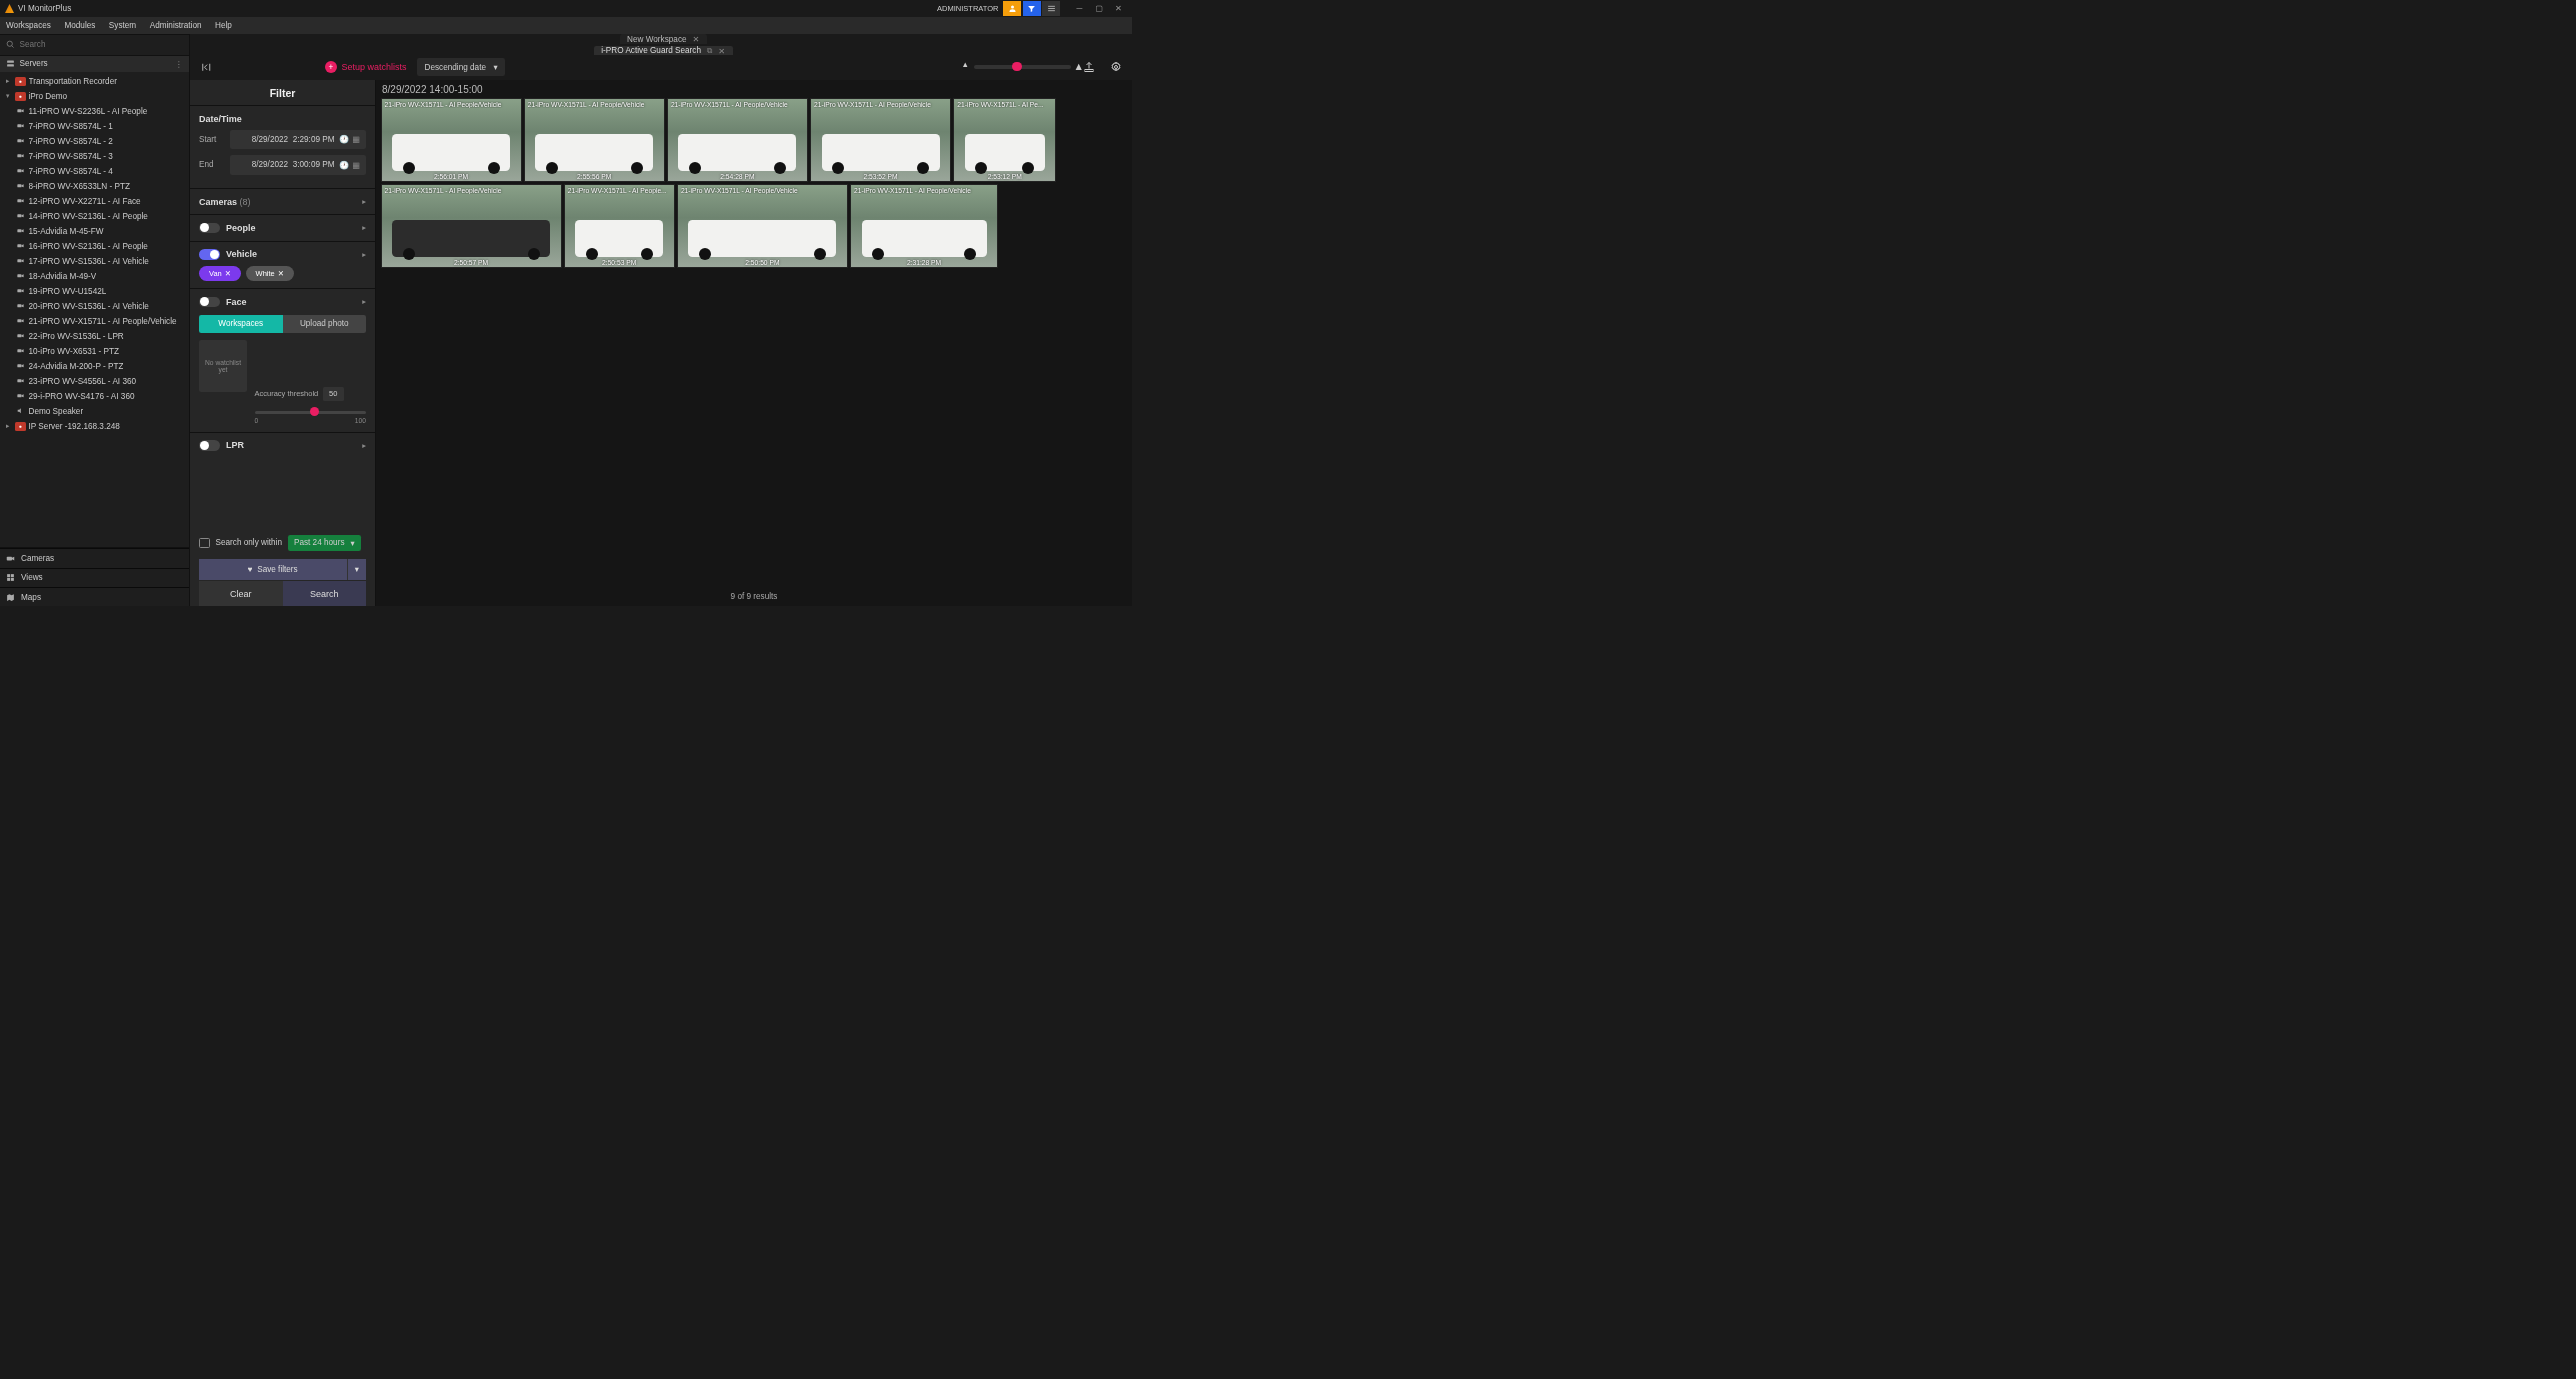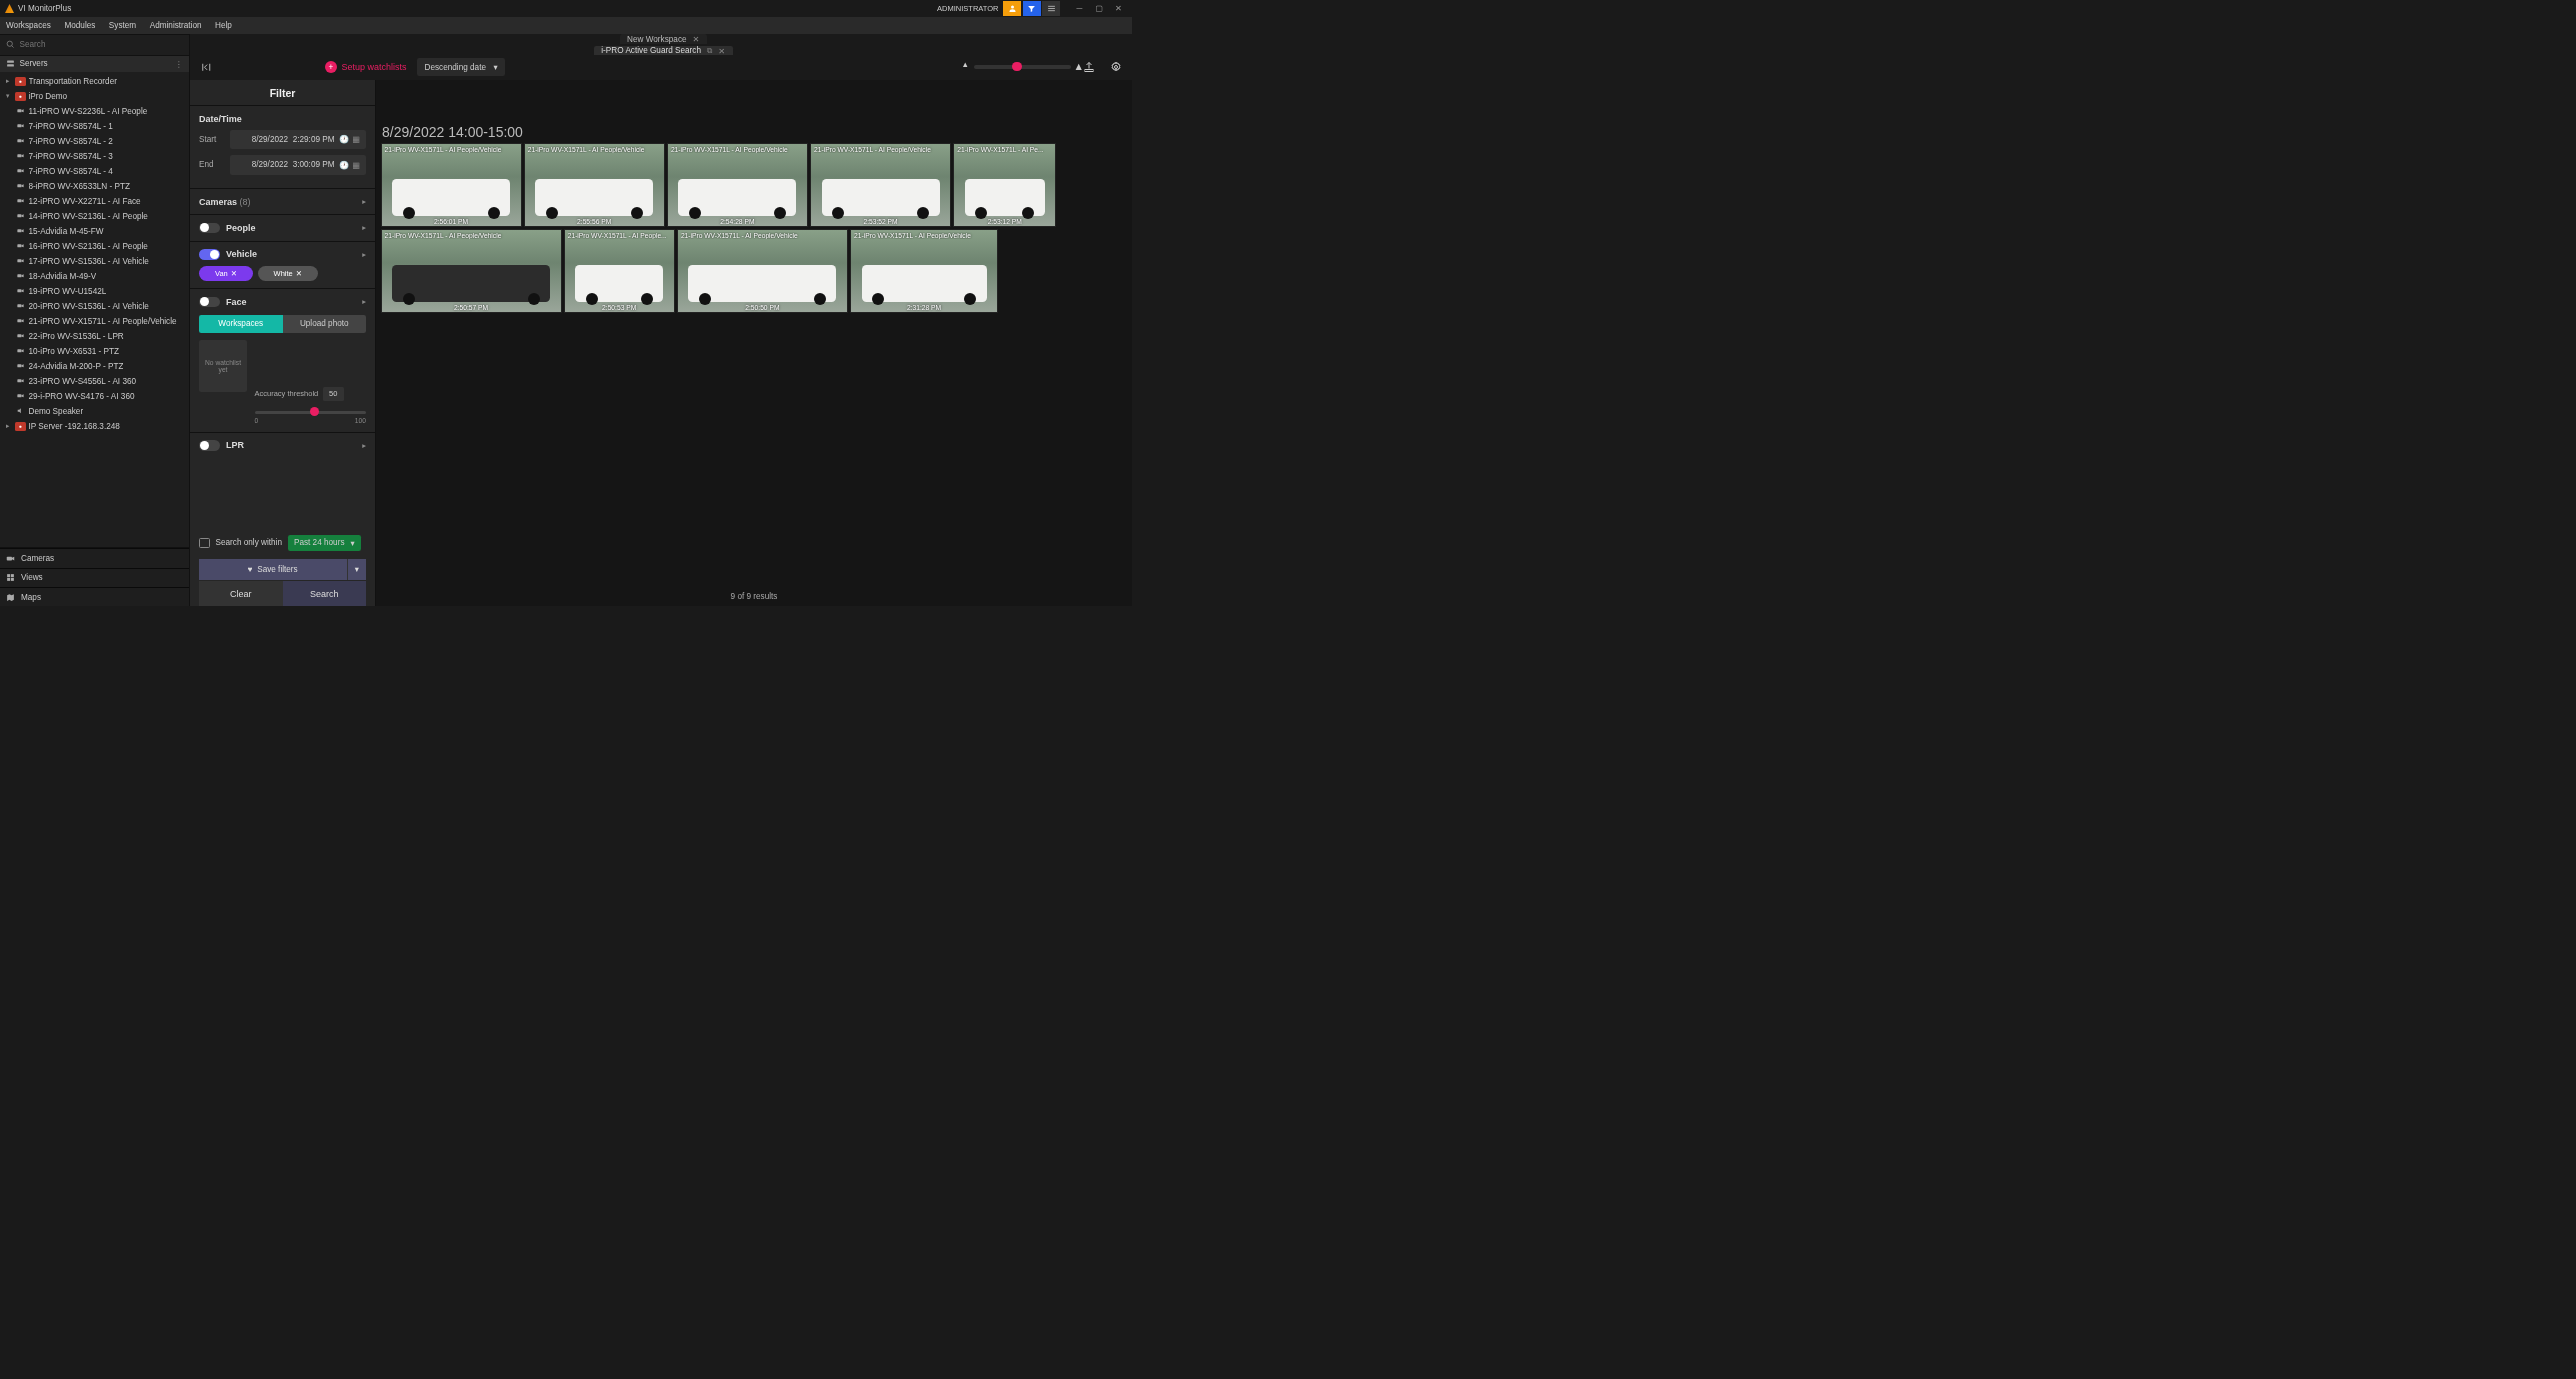--- a/index.html
+++ b/index.html
@@ -79,21 +79,21 @@
 .filter-sec-head .caret { color:#888; font-size:7.5px; }
 .toggle { width:21px; height:10.5px; background:#444; border-radius:6px; position:relative; margin-right:6px; display:inline-block; vertical-align:middle; }
 .toggle.on { background:#6366f1; }
 .toggle .dot { width:9px; height:9px; background:#fff; border-radius:50%; position:absolute; top:0.7px; left:0.7px; }
 .toggle.on .dot { left:11.2px; }
 .filter-row { display:flex; align-items:center; margin:6px 0; gap:6px; font-size:8.2px; }
 .filter-row .lbl { width:25.4px; color:#aaa; }
 .date-input { flex:1; height:19.5px; background:#333; border-radius:2.2px; display:flex; align-items:center; padding:0 6px; gap:4.5px; color:#ccc; font-size:8.2px; justify-content:flex-end; }
 .date-input .icons { display:flex; gap:3px; color:#888; }
 .chips { display:flex; gap:4.5px; margin-top:6px; }
-.chip { height:15px; background:#7c3aed; border-radius:7.5px; padding:0 16px; display:flex; align-items:center; gap:3px; font-size:7.5px; color:#fff; }
+.chip { height:15px; background:#7c3aed; border-radius:7.5px; padding:0 10px; display:flex; align-items:center; gap:3px; font-size:7.5px; color:#fff; }
 .chip.gray { background:#555; }
 .chip .x { font-size:7.5px; }
 .seg-btns { display:flex; margin-top:7.5px; border-radius:2.2px; overflow:hidden; }
 .seg-btn { flex:1; height:18px; display:flex; align-items:center; justify-content:center; font-size:8.2px; background:#444; color:#ccc; cursor:pointer; }
 .seg-btn.active { background:#14b8a6; color:#fff; }
 .face-body { display:flex; gap:7.5px; margin-top:7.5px; }
 .face-thumb { width:48px; height:52px; background:#333; border-radius:2.2px; display:flex; align-items:center; justify-content:center; text-align:center; font-size:6.7px; color:#888; padding:3px; }
 .acc-wrap { flex:1; }
 .acc-row { display:flex; align-items:center; gap:4.5px; font-size:7.5px; color:#aaa;margin-top:47px; }
 .acc-val { width:21px; height:13.5px; background:#333; border-radius:1.5px; display:flex; align-items:center; justify-content:center; font-size:7.5px; color:#ccc; }
@@ -107,21 +107,21 @@
 .within-drop { height:16.5px; background:#15803d; border-radius:2.2px; display:flex; align-items:center; padding:0 6px; gap:6px; font-size:8.2px; color:#ccc; }
 .save-filters-row { display:flex; }
 .save-filters { flex:1; height:21px; background:#4a4a68; display:flex; align-items:center; justify-content:center; gap:4.5px; font-size:8.2px; color:#ddd; cursor:pointer; }
 .save-filters-car { width:19.5px; height:21px; background:#4a4a68; border-left:0.7px solid #333; display:flex; align-items:center; justify-content:center; color:#ddd; cursor:pointer; }
 .action-row { display:flex; margin-top:1.5px; }
 .action-btn { flex:1; height:25.4px; display:flex; align-items:center; justify-content:center; font-size:9px; color:#ddd; background:#333; cursor:pointer; }
 .action-btn.primary { background:#3a3a52; }
 
 
 .results { flex:1; margin-top:45px; padding:0 4.5px; position:relative; background:#151515; height:527px; overflow:auto; }
-.results-time { font-size:14px; color:#bbb; padding:4.5px 1.5px 3px;margin-top:40px; }
+.results-time { font-size:10px; color:#bbb; padding:4.5px 1.5px 3px; }
 .grid { display:flex; flex-wrap:wrap; gap:2.2px; }
 .card { position:relative; height:84px; background:linear-gradient(180deg,#89a088 0%,#6e8470 40%,#9aa69a 100%); border:0.7px solid #222; overflow:hidden; }
 .card .vehicle { position:absolute; bottom:10.5px; left:10.5px; right:10.5px; height:37px; background:#f2f2f0; border-radius:4.5px; }
 .card .vehicle.dark { background:#2c2c2c; }
 .card .wheel { position:absolute; width:12px; height:12px; background:#111; border-radius:50%; bottom:7.5px; }
 .card .wheel.a { left:21px; }
 .card .wheel.b { right:21px; }
 .card .top-label { position:absolute; top:1.5px; left:3px; right:3px; font-size:6.7px; color:#fff; text-shadow:0 0 2.2px #000; white-space:nowrap; overflow:hidden; text-overflow:ellipsis; }
 .card .time-label { position:absolute; bottom:1.5px; left:0; right:0; text-align:center; font-size:6.7px; color:#fff; text-shadow:0 0 2.2px #000; }
 .card.r1 { width:141px; }

